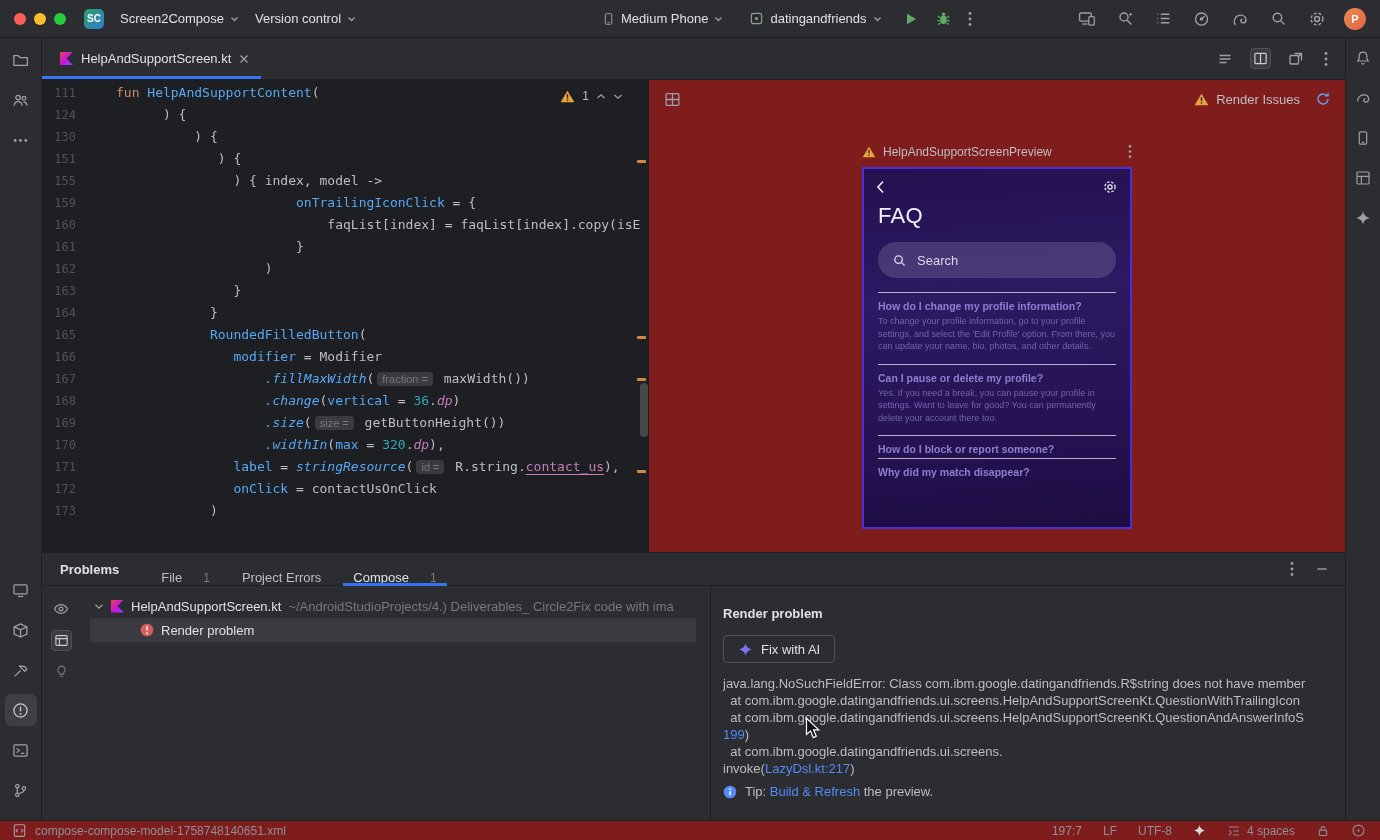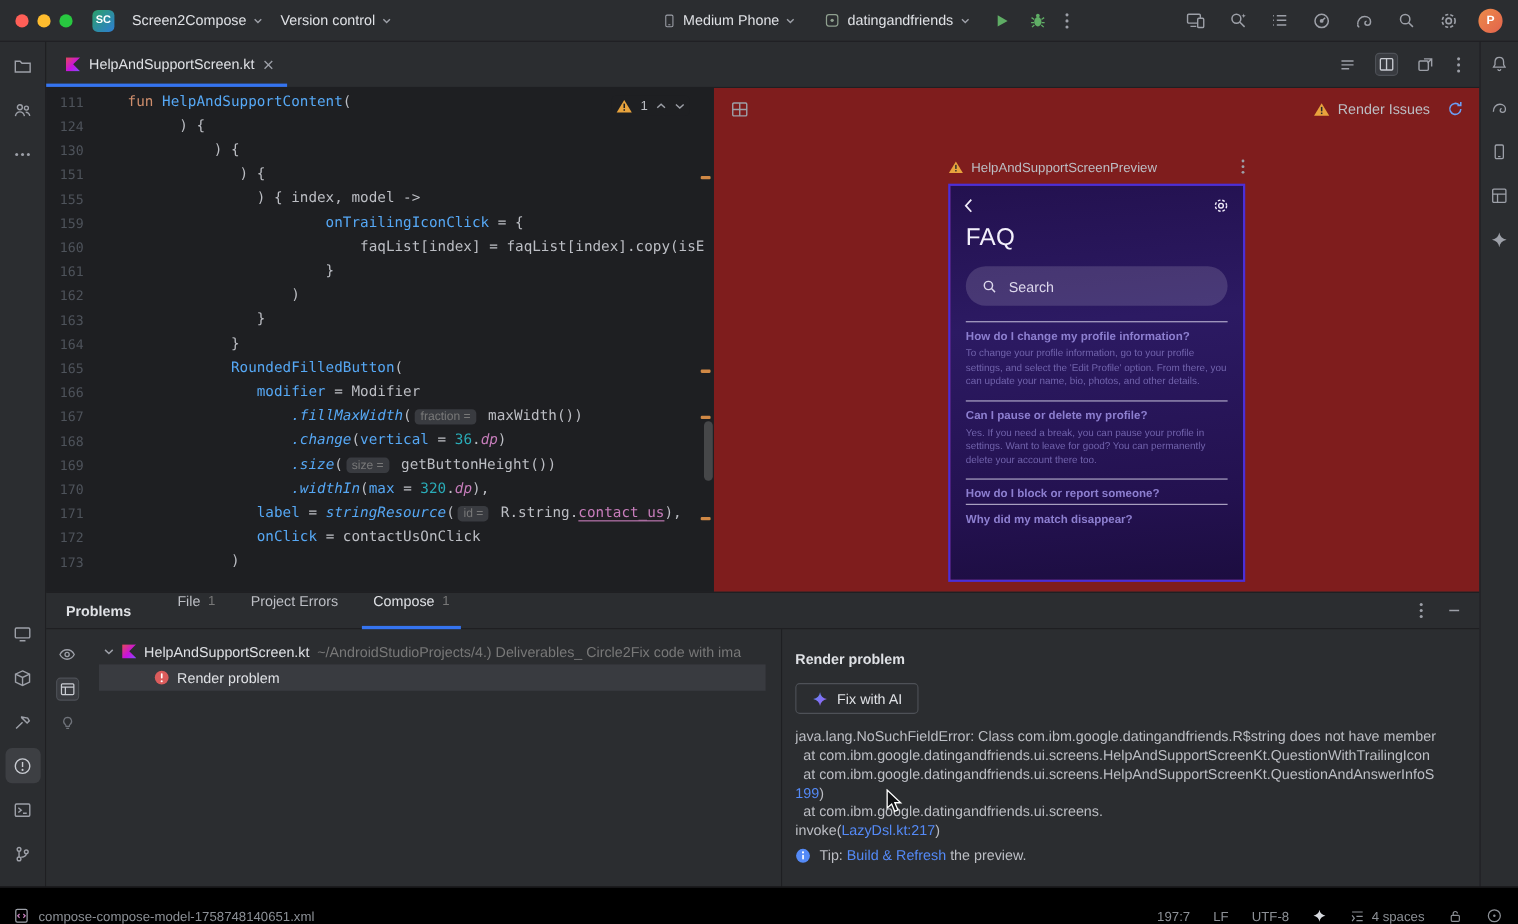--- a/index.html
+++ b/index.html
@@ -72,21 +72,21 @@
 .ph-search{margin:13px 14px 0;height:36px;border-radius:19px;background:rgba(255,255,255,.14);display:flex;align-items:center;gap:10px;padding:0 14px;color:#ddd8ec;font-size:13px}
 .faq-list{margin:14px 14px 0}
 .faq-divider{height:1px;background:rgba(240,237,252,.72);margin:3px 0}
 .faq-question{color:#8d7fd0;font-size:10.5px;font-weight:700;margin:7px 0 3px}
 .faq-answer{color:#7163ac;font-size:9px;line-height:12.5px;margin:0 0 11px}
 
 
 .bottom-panel{height:268px;flex:0 0 auto;border-top:1px solid #1e1f22;background:#2b2d30;display:flex;flex-direction:column}
 .bp-header{height:33px;flex:0 0 auto;display:flex;align-items:stretch;padding:0 14px 0 18px;border-bottom:1px solid #1e1f22}
 .bp-title{font-weight:700;color:#dfe1e5;display:flex;align-items:center;margin-right:26px}
-.bp-tab{display:flex;align-items:flex-start;gap:7px;padding:0 16px;color:#bcbec4;position:relative}
+.bp-tab{display:flex;align-items:flex-end;gap:21px;padding:0 16px;color:#bcbec4;position:relative}
 .bp-tab .count{color:#787878;font-size:12px}
 .bp-tab.active{color:#dfe1e5}
 .bp-tab.active::after{content:"";position:absolute;bottom:-1px;left:6px;right:6px;height:3px;background:#3574f0}
 .bp-actions{margin-left:auto;display:flex;align-items:center;gap:16px}
 .bp-body{flex:1;display:flex;min-height:0}
 .bp-strip{width:38px;flex:0 0 38px;display:flex;flex-direction:column;align-items:center;padding-top:12px;gap:10px}
 .bp-tree{width:630px;flex:0 0 630px;padding-top:8px;overflow:hidden}
 .tree-row{height:24px;display:flex;align-items:center;gap:7px;padding-left:14px;white-space:nowrap;overflow:hidden}
 .tree-row .fname{color:#dfe1e5}
 .tree-row .fpath{color:#787878;overflow:hidden;text-overflow:clip}
@@ -95,21 +95,21 @@
 .bp-detail h3{font-size:13px;font-weight:700;margin-bottom:14px;color:#dfe1e5}
 .fix-btn{height:28px;padding:0 14px;border:1px solid #4e5157;border-radius:4px;color:#dfe1e5;gap:8px;margin-bottom:12px}
 .stack{margin-top:0}
 .stack-line{height:17px;line-height:17px;white-space:pre;overflow:hidden;color:#bcbec4}
 .st-pl{color:#bcbec4}
 .st-link{color:#548af7}
 .tip{display:flex;align-items:center;gap:8px;margin-top:7px;color:#bcbec4}
 .tip a{color:#548af7;text-decoration:none}
 
 
-.statusbar{height:34px;flex:0 0 auto;display:flex;align-items:flex-end;padding:0 14px 0 12px;background:#000000;border-top:1px solid #1e1f22;color:#8c9096;font-size:12px}
+.statusbar{height:20px;flex:0 0 auto;display:flex;align-items:center;padding:0 14px 0 12px;background:#7f1d1d;border-top:1px solid #1e1f22;color:#8c9096;font-size:12px}
 .sb-left{display:flex;align-items:center;gap:8px;white-space:nowrap}
 .sb-right{margin-left:auto;display:flex;align-items:center;gap:21px}
 .sb-item{display:flex;align-items:center;gap:6px;white-space:nowrap}
 
 .cursor{position:absolute;left:805px;top:717px;z-index:99;pointer-events:none}
 svg{flex:0 0 auto}
 </style>
 </head>
 <body>
 

